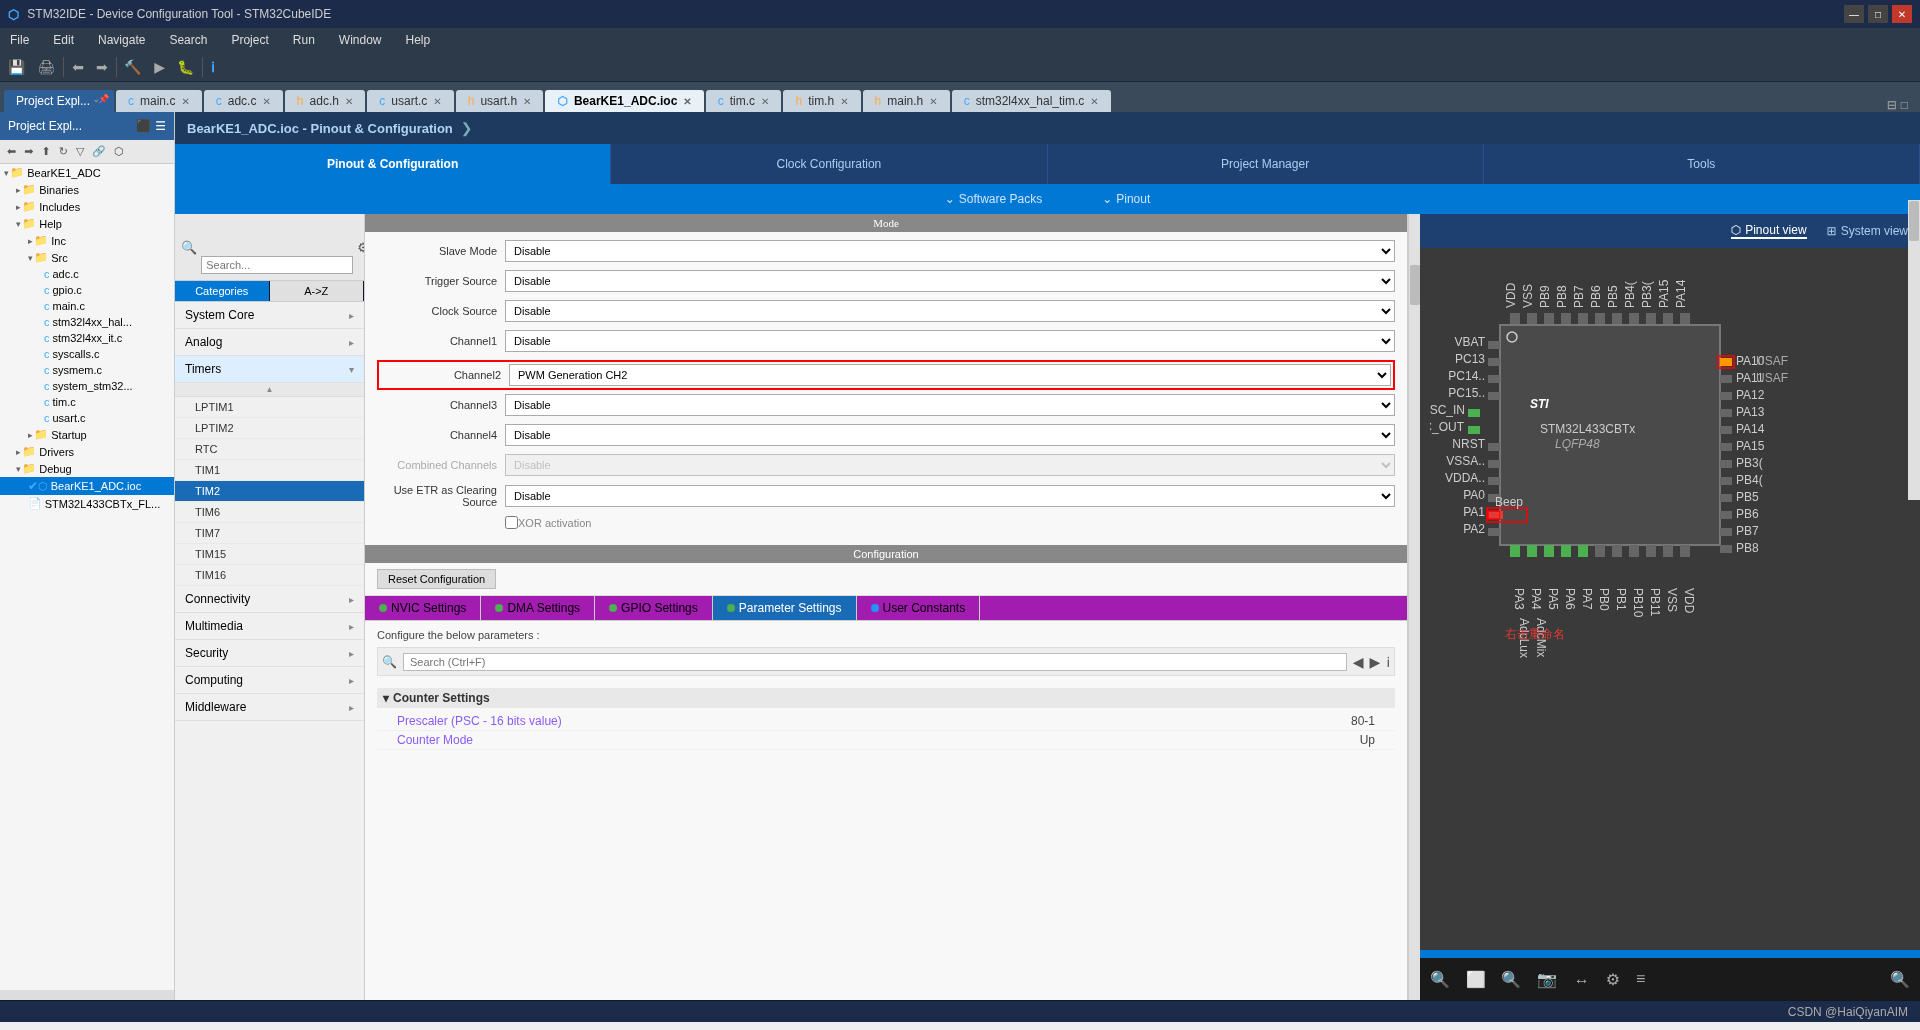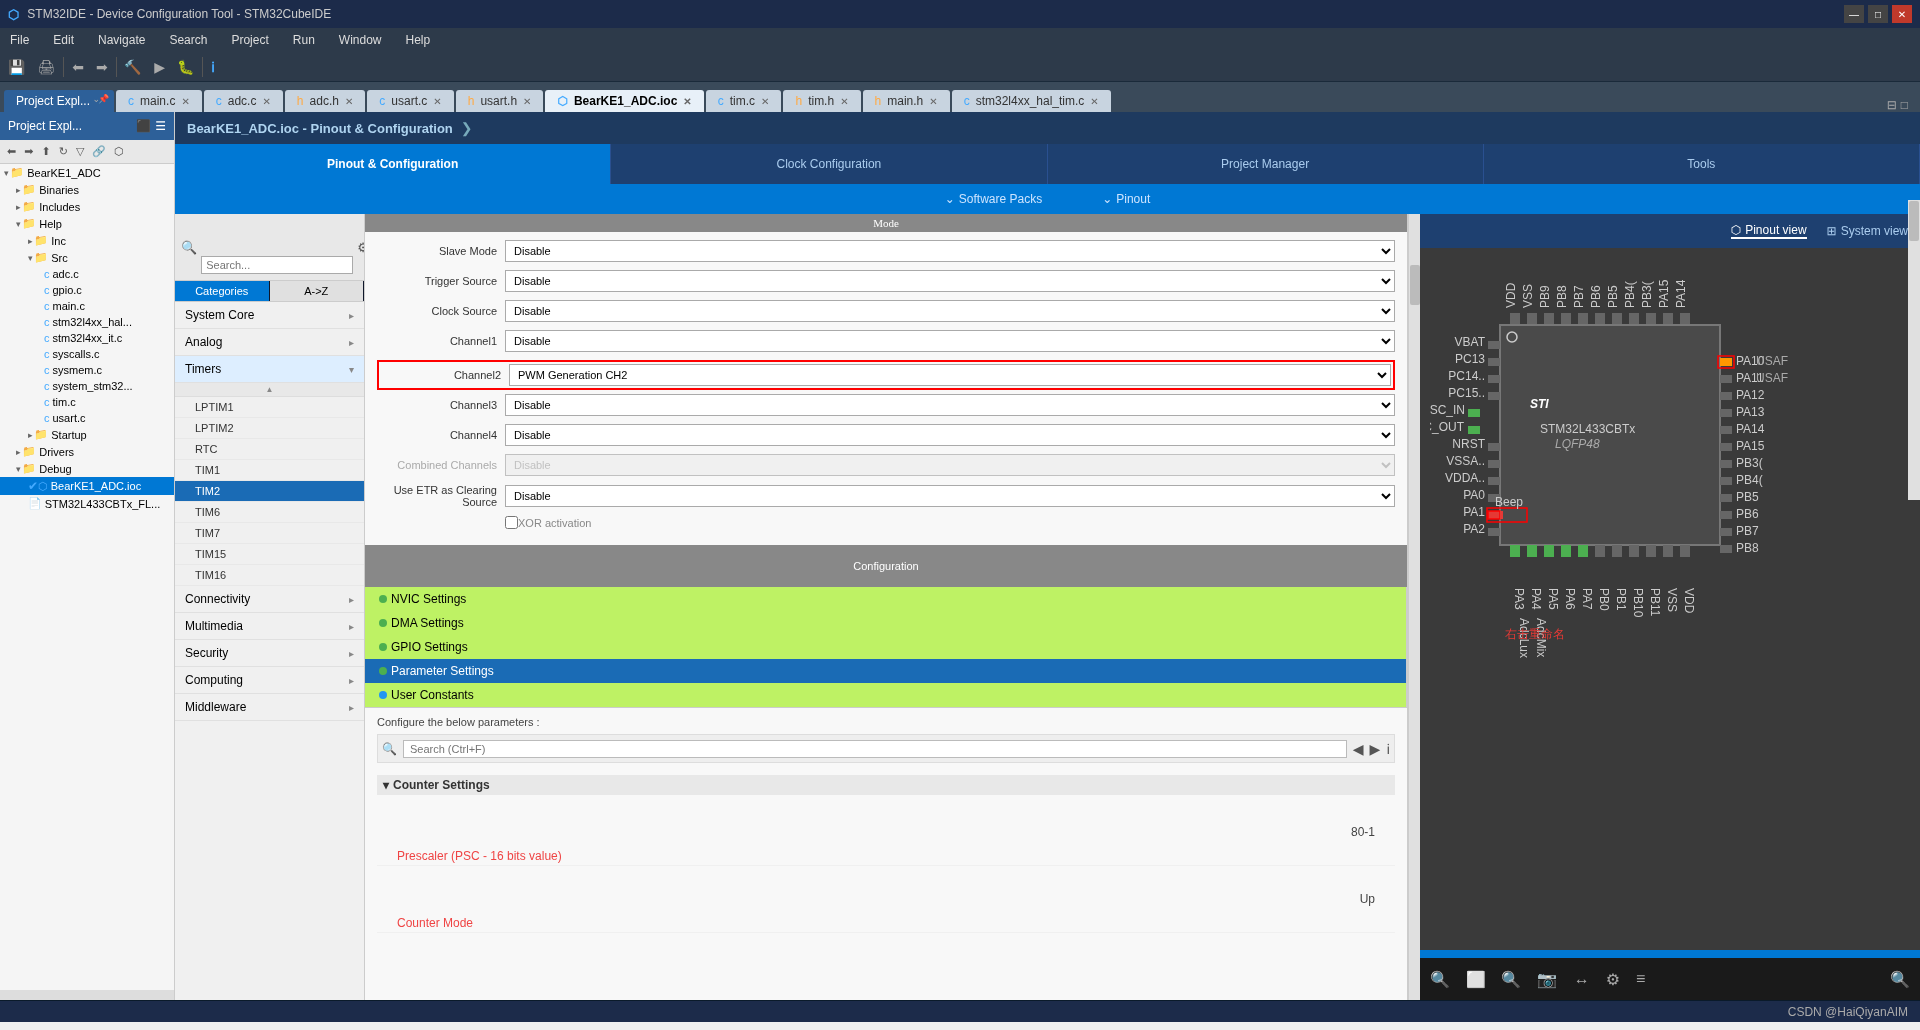--- a/index.html
+++ b/index.html
@@ -78,37 +78,37 @@
     .left-col-subitem { padding: 4px 20px; cursor: pointer; border-bottom: 1px solid #e8e8e8; font-size: 11px; color: #333; }
     .left-col-subitem.selected { background: #1a6bb5; color: white; }
 
     
     .mid-col { flex: 1; background: #f8f8f8; display: flex; flex-direction: column; overflow: hidden; border-right: 1px solid #ccc; }
     .mid-col-title { background: #555; color: white; text-align: center; padding: 4px; font-size: 12px; }
     .mid-section-title { background: #888; color: white; text-align: center; padding: 3px; font-size: 11px; margin: 0; font-family: Liberation Serif, serif; }
     .form-row { display: flex; align-items: center; margin-bottom: 8px; gap: 8px; }
     .form-label { width: 120px; font-size: 11px; color: #333; text-align: right; flex-shrink: 0; }
     .form-select { flex: 1; border: 1px solid #aaa; padding: 2px 4px; font-size: 11px; background: white; height: 22px; }
-    .mid-config-title { background: #888; color: white; text-align: center; padding: 15px; font-size: 11px; }
+    .mid-config-title { background: #888; color: white; text-align: center; padding: 3px; font-size: 11px; }
     .config-toolbar { padding: 6px 12px; border-bottom: 1px solid #ddd; display: flex; gap: 6px; }
     .config-reset-btn { background: #ddd; border: 1px solid #bbb; padding: 3px 10px; font-size: 11px; cursor: pointer; }
-    .config-tabs { display: flex; background: #bef264; border-bottom: 1px solid #ccc; flex-direction: column; }
+    .config-tabs { display: flex; background: #a21caf; border-bottom: 1px solid #ccc; }
     .config-tab { padding: 5px 14px; cursor: pointer; font-size: 11px; border-right: 1px solid #ccc; display: flex; align-items: center; gap: 4px; }
     .config-tab.active { background: #1a6bb5; color: white; }
     .config-tab-dot { width: 8px; height: 8px; border-radius: 50%; }
     .dot-green { background: #4caf50; }
     .dot-blue { background: #2196f3; }
     .config-params { padding: 8px 12px; }
     .config-params-title { font-size: 11px; margin-bottom: 6px; color: #444; }
     .search-bar { display: flex; align-items: center; gap: 6px; margin-bottom: 8px; padding: 4px; background: #eeeeee; border: 1px solid #ddd; }
     .search-bar input { border: 1px solid #bbb; padding: 2px 6px; font-size: 11px; flex: 1; }
     .counter-section { padding: 4px 0; }
     .counter-section-title { display: flex; align-items: center; gap: 4px; font-weight: bold; font-size: 11px; color: #333; padding: 3px 6px; background: #e8e8e8; margin-bottom: 4px; cursor: pointer; }
     .counter-row { display: flex; align-items: center; padding: 2px 20px; border-bottom: 1px solid #f0f0f0; font-size: 11px; }
-    .counter-row-label { flex: 1; color: #ef4444; margin-top: 48px; }
+    .counter-row-label { flex: 1; color: #8b5cf6; }
     .counter-row-value { color: #444; min-width: 60px; text-align: right; }
 
     
     .right-col { width: 500px; background: #2a2a2a; display: flex; flex-direction: column; overflow: hidden; }
     .right-col-header { background: #1e4070; display: flex; align-items: center; justify-content: flex-end; padding: 4px 12px; gap: 20px; height: 34px; }
     .right-view-tab { color: #aaccee; cursor: pointer; font-size: 12px; display: flex; align-items: center; gap: 4px; }
     .right-view-tab.active { color: white; border-bottom: 2px solid white; }
     .pinout-container { flex: 1; background: #3a3a3a; position: relative; overflow: hidden; }
 
     
@@ -534,20 +534,23 @@
           <div class="form-row">
             <label class="form-label"></label>
             <div style="display:flex;align-items:center;">
               <input type="checkbox" style="">
               <span style="font-size:11px;color:#888;">XOR activation</span>
             </div>
           </div>
         </div>
 
         <div class="mid-config-title">Configuration</div>
+        <div class="config-toolbar">
+          <button class="config-reset-btn">Reset Configuration</button>
+        </div>
 
         <div class="config-tabs">
           <div class="config-tab">
             <span class="config-tab-dot dot-green"></span>
             <span>NVIC Settings</span>
           </div>
           <div class="config-tab">
             <span class="config-tab-dot dot-green"></span>
             <span>DMA Settings</span>
           </div>

